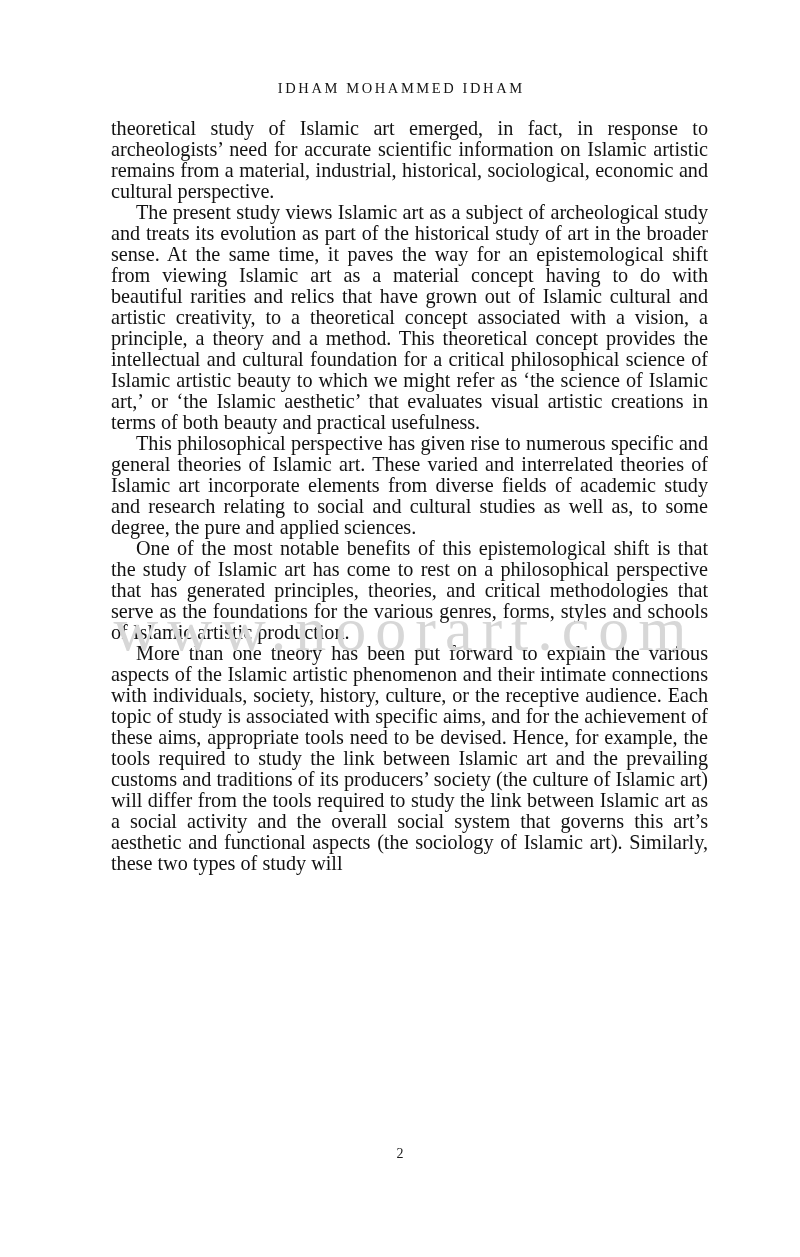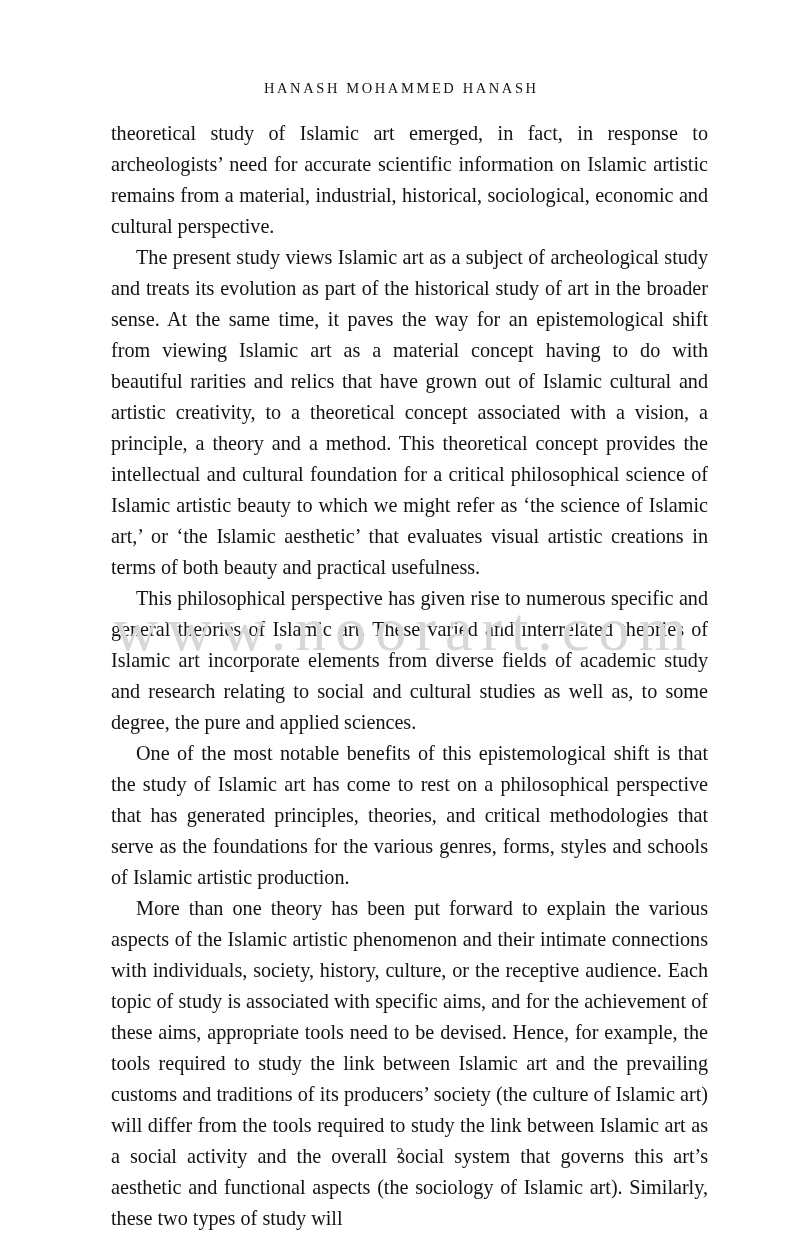--- a/index.html
+++ b/index.html
@@ -45,21 +45,21 @@
   .text-column {
     position: absolute;
     top: 118px;
     left: 111px;
     width: 597px;
   }
 
   .para {
     margin: 0;
     font-size: 20.2px;
-    line-height: 31px;
+    line-height: 21px;
     text-align: justify;
     text-justify: inter-word;
     hyphens: none;
     text-indent: 0;
     color: #121212;
     letter-spacing: -0.02px;
     word-spacing: 0.1px;
   }
   .para.indent {
     text-indent: 25px;
@@ -95,21 +95,21 @@
     text-align: center;
     font-size: 14px;
     color: #1a1a1a;
   }
 </style>
 </head>
 <body>
 
 <div class="page">
 
-  <div class="running-head">HANASH MOHAMMED HANASH</div>
+  <div class="running-head">IDHAM MOHAMMED IDHAM</div>
 
   <div class="text-column">
     <p class="para">theoretical study of Islamic art emerged, in fact, in response to archeologists’ need for accurate scientific information on Islamic artistic remains from a material, industrial, historical, sociological, economic and cultural perspective.</p>
     <p class="para indent">The present study views Islamic art as a subject of archeological study and treats its evolution as part of the historical study of art in the broader sense. At the same time, it paves the way for an epistemological shift from viewing Islamic art as a material concept having to do with beautiful rarities and relics that have grown out of Islamic cultural and artistic creativity, to a theoretical concept associated with a vision, a principle, a theory and a method. This theoretical concept provides the intellectual and cultural foundation for a critical philosophical science of Islamic artistic beauty to which we might refer as ‘the science of Islamic art,’ or ‘the Islamic aesthetic’ that evaluates visual artistic creations in terms of both beauty and practical usefulness.</p>
     <p class="para indent">This philosophical perspective has given rise to numerous specific and general theories of Islamic art. These varied and interrelated theories of Islamic art incorporate elements from diverse fields of academic study and research relating to social and cultural studies as well as, to some degree, the pure and applied sciences.</p>
     <p class="para indent">One of the most notable benefits of this epistemological shift is that the study of Islamic art has come to rest on a philosophical perspective that has generated principles, theories, and critical methodologies that serve as the foundations for the various genres, forms, styles and schools of Islamic artistic production.</p>
     <p class="para indent">More than one theory has been put forward to explain the various aspects of the Islamic artistic phenomenon and their intimate connections with individuals, society, history, culture, or the receptive audience. Each topic of study is associated with specific aims, and for the achievement of these aims, appropriate tools need to be devised. Hence, for example, the tools required to study the link between Islamic art and the prevailing customs and traditions of its producers’ society (the culture of Islamic art) will differ from the tools required to study the link between Islamic art as a social activity and the overall social system that governs this art’s aesthetic and functional aspects (the sociology of Islamic art). Similarly, these two types of study will</p>
   </div>
 
   <div class="watermark">www.noorart.com</div>

